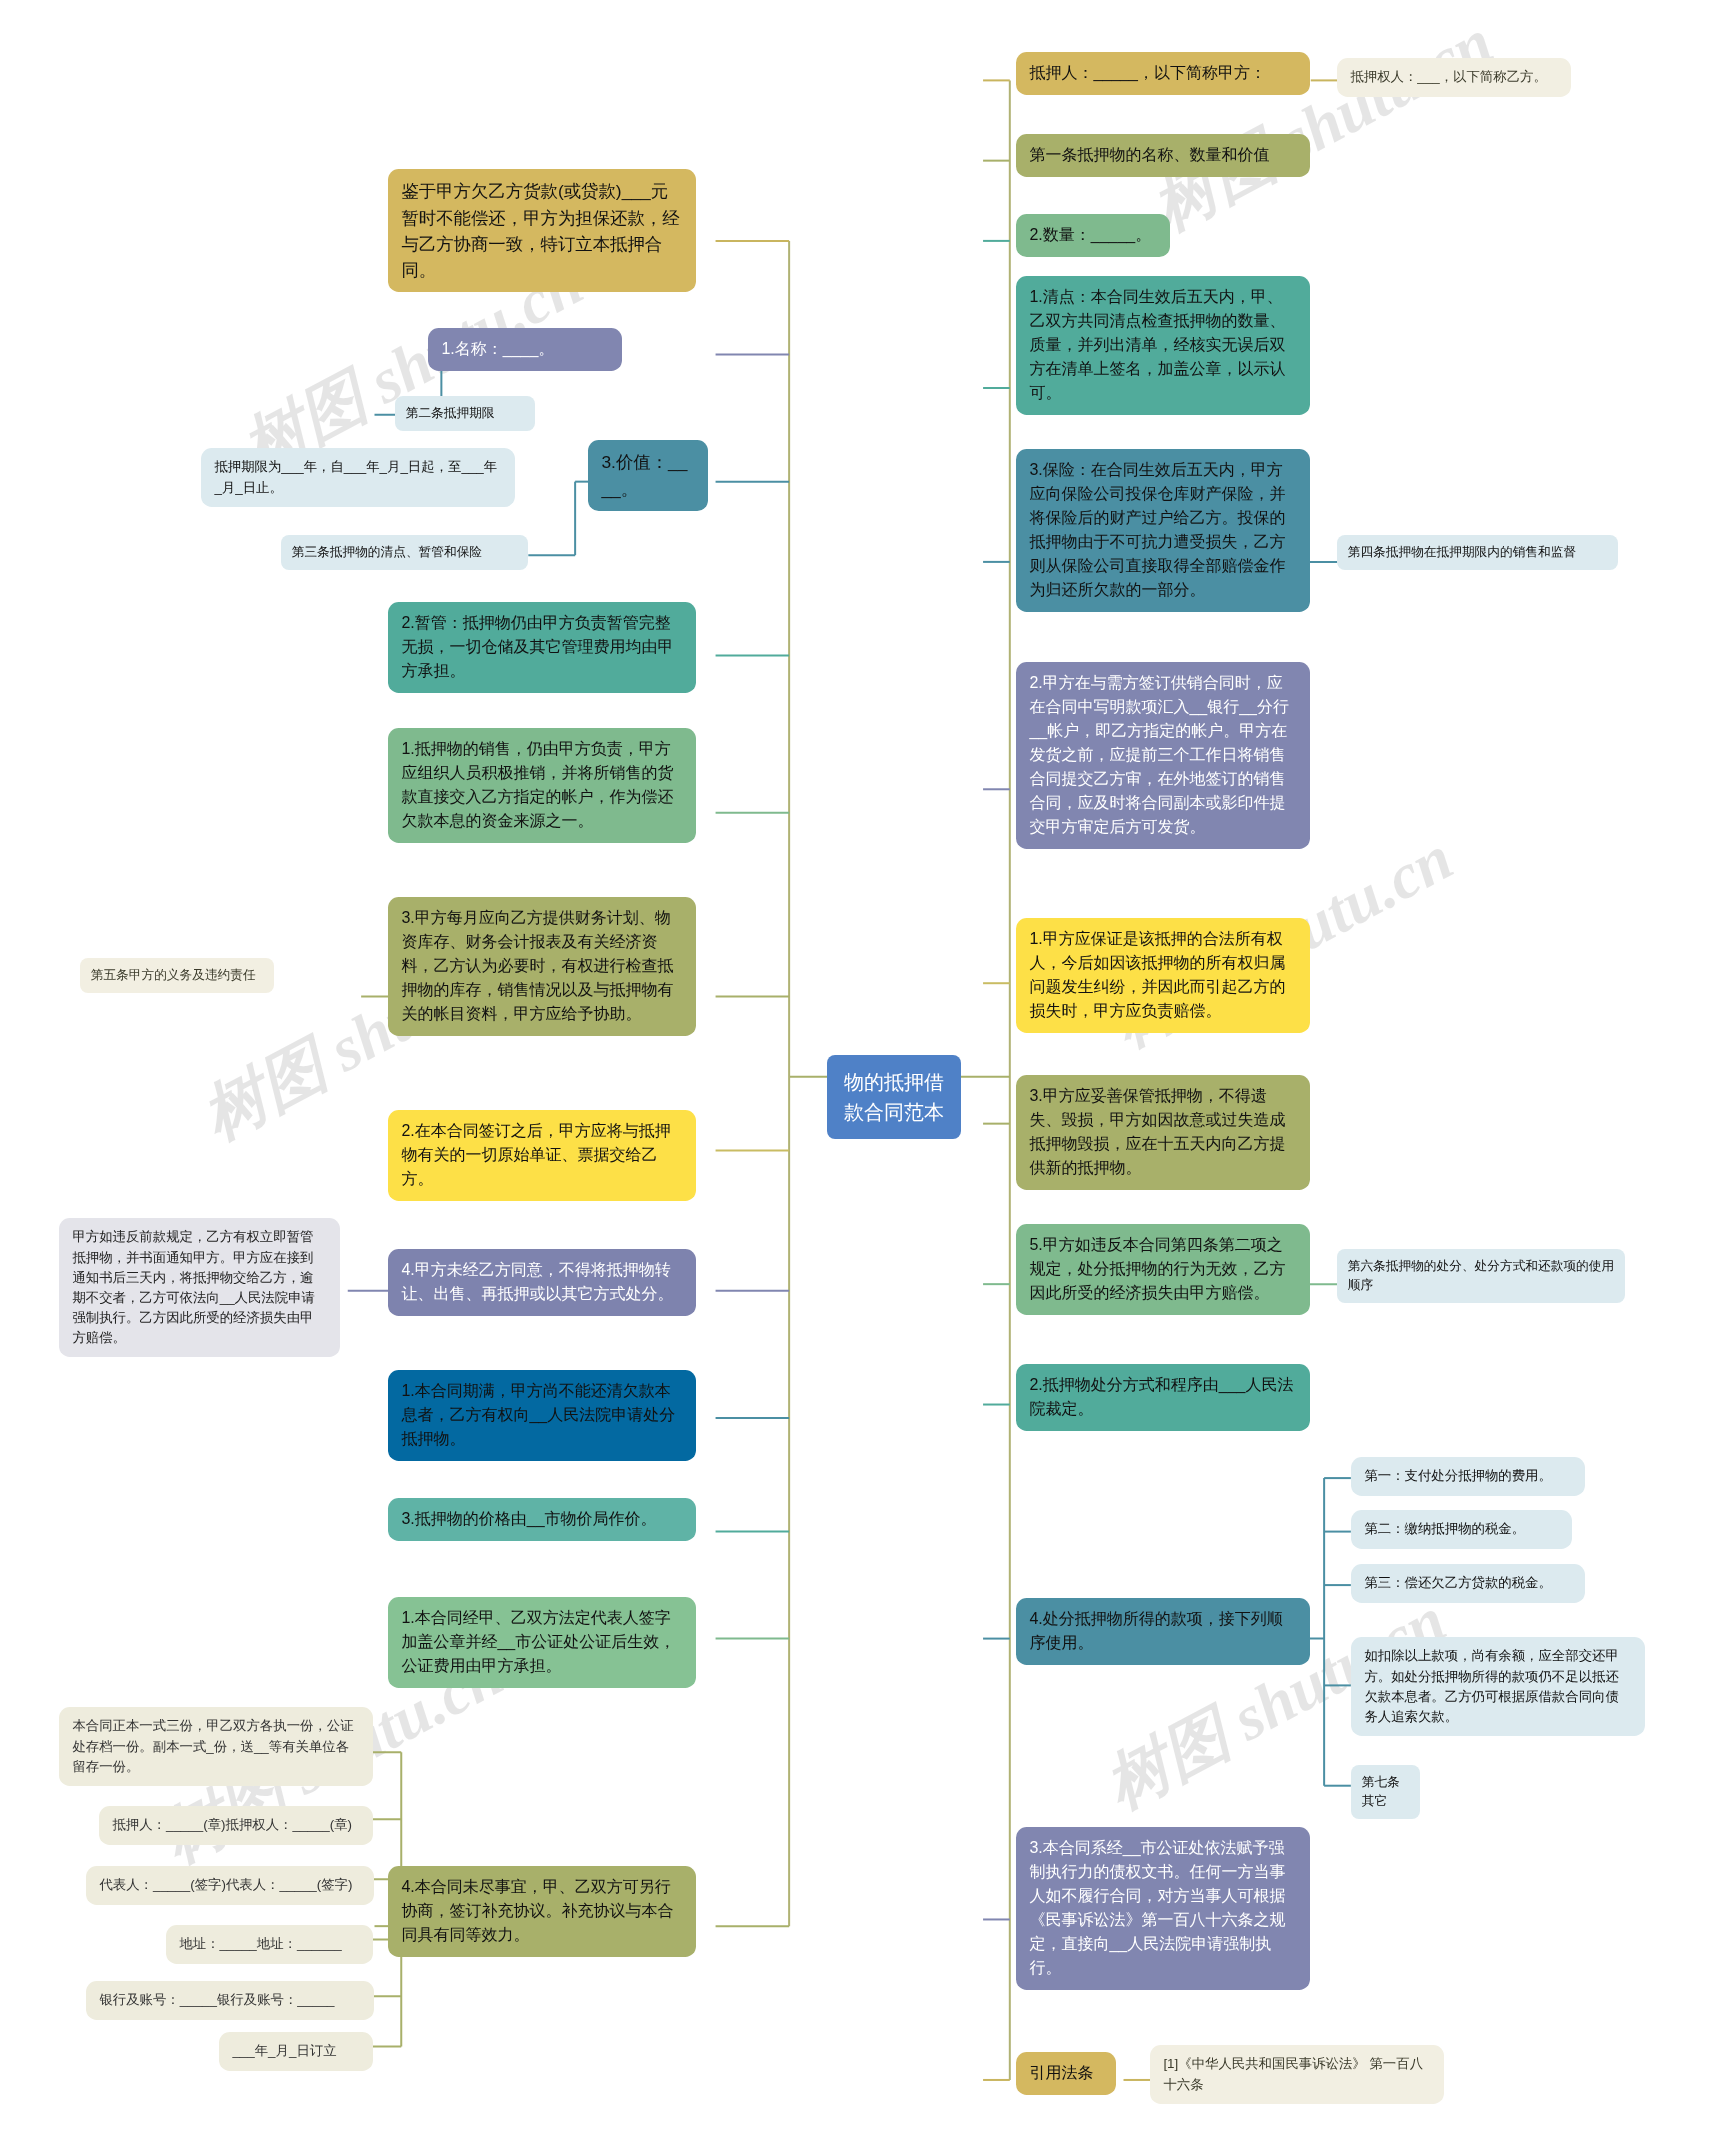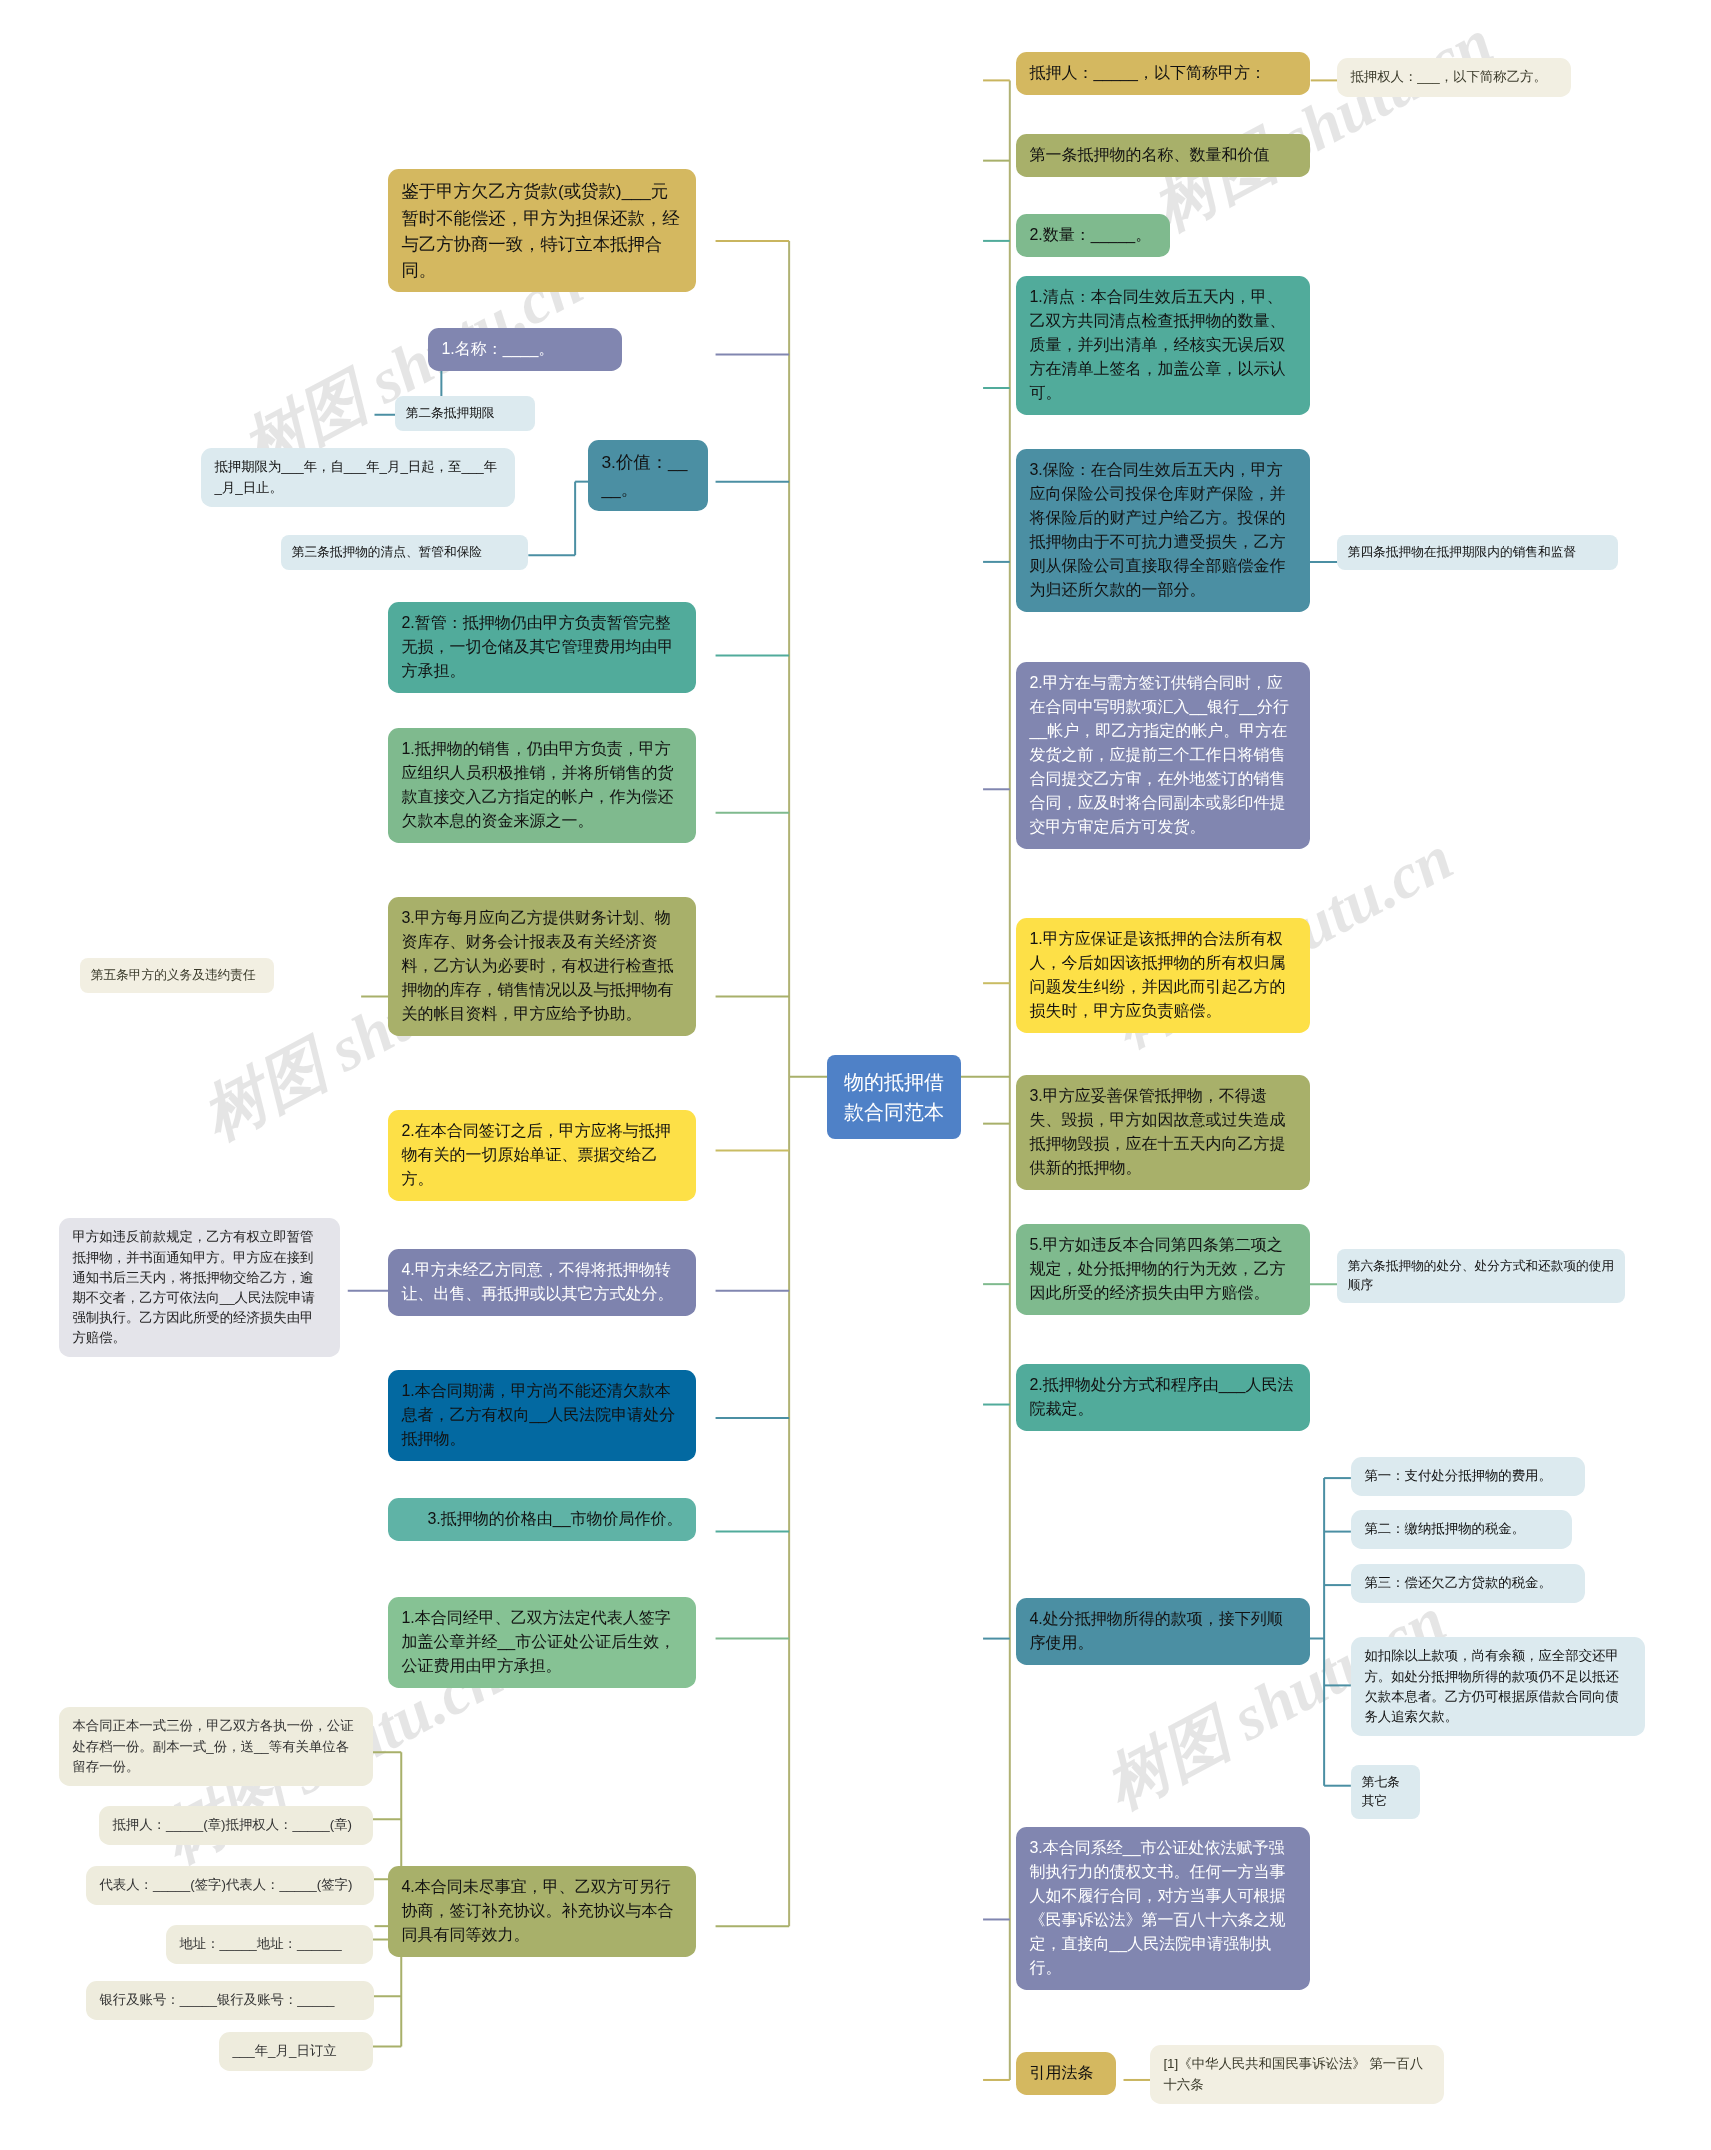--- a/index.html
+++ b/index.html
@@ -54,21 +54,21 @@
     text-align: center;
     font-weight: normal;
   }
   
   .c-gold   { background:#d4b860; color:#111; }
   .c-olive  { background:#a8b06a; color:#111; }
   .c-khaki  { background:#fde047; color:#111; }
   .c-green  { background:#7fba8e; color:#111; }
   .c-green2 { background:#86c294; color:#111; }
   .c-teal   { background:#51ab9b; color:#111; }
-  .c-teal2  { background:#5fb3a6; color:#111;text-align:right; }
+  .c-teal2  { background:#5fb3a6; color:#111; }
   .c-steel  { background:#4b8fa3; color:#111; }
   .c-steel2 { background:#0369a1; color:#111; }
   .c-purple { background:#8186b0; color:#fff; }
   .c-purple2{ background:#7e83ae; color:#fff; }
   .c-mint   { background:#dceaef; color:#111; }
   .c-cream  { background:#f2efe2; color:#3a3a2a; }
   .c-grey   { background:#e4e4ea; color:#222; }
   .c-ivory  { background:#eeecdd; color:#333; }
   .lbl { font-size: 12.7px; padding: 8px 10.7px; border-radius: 8px; }
   .big { font-size: 17.4px; }

